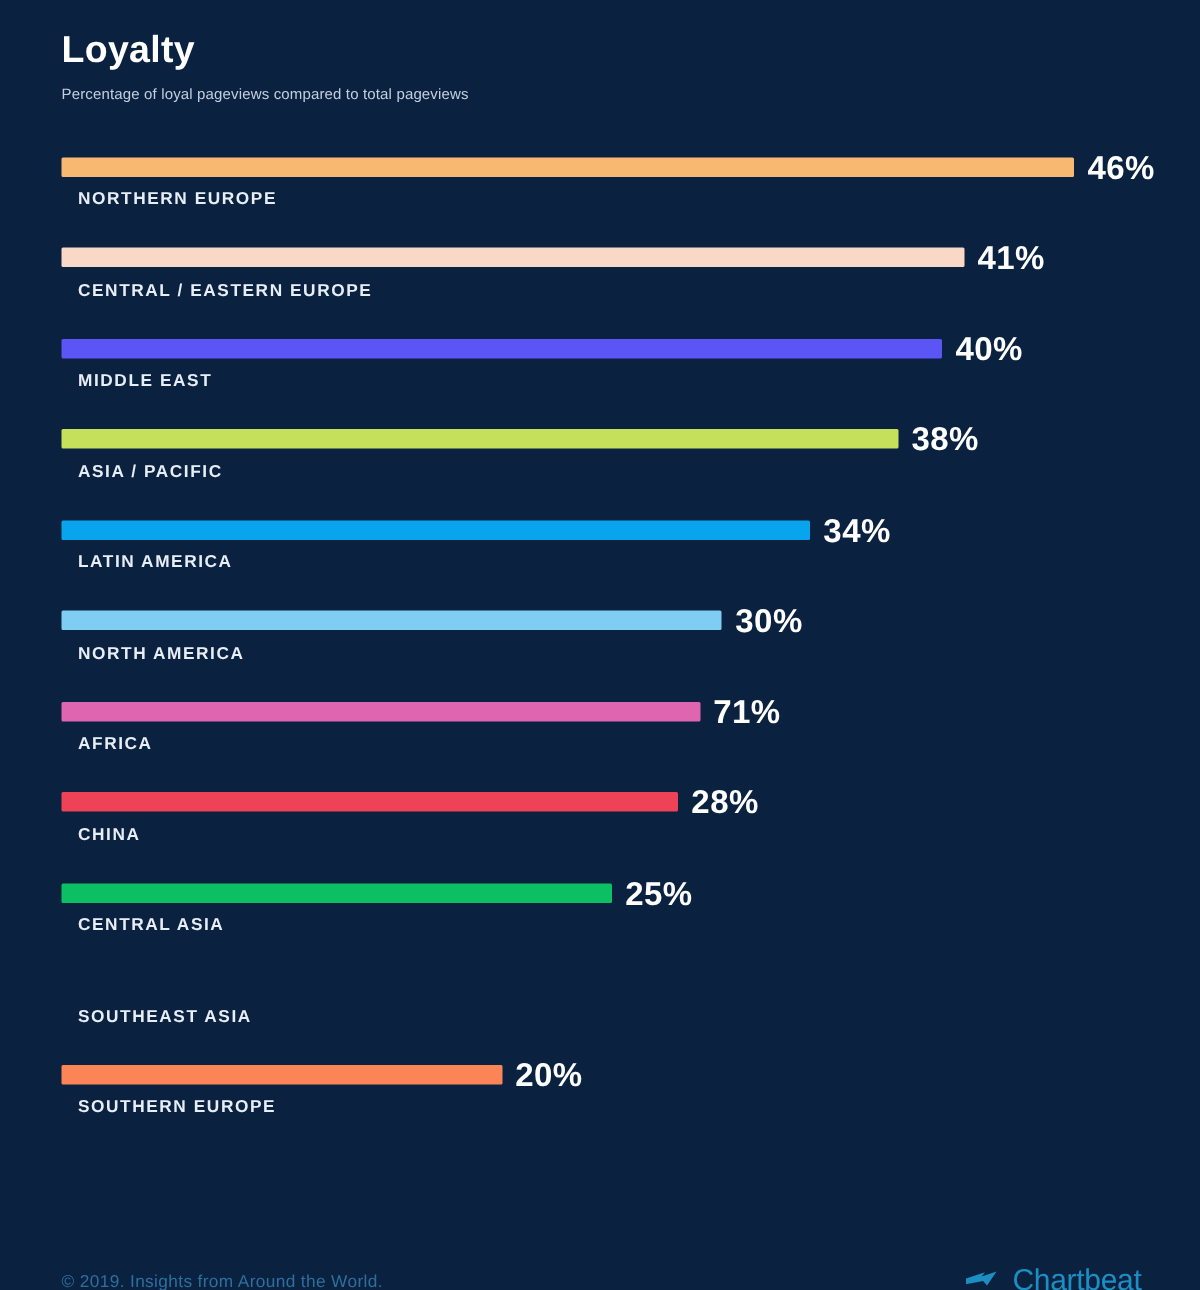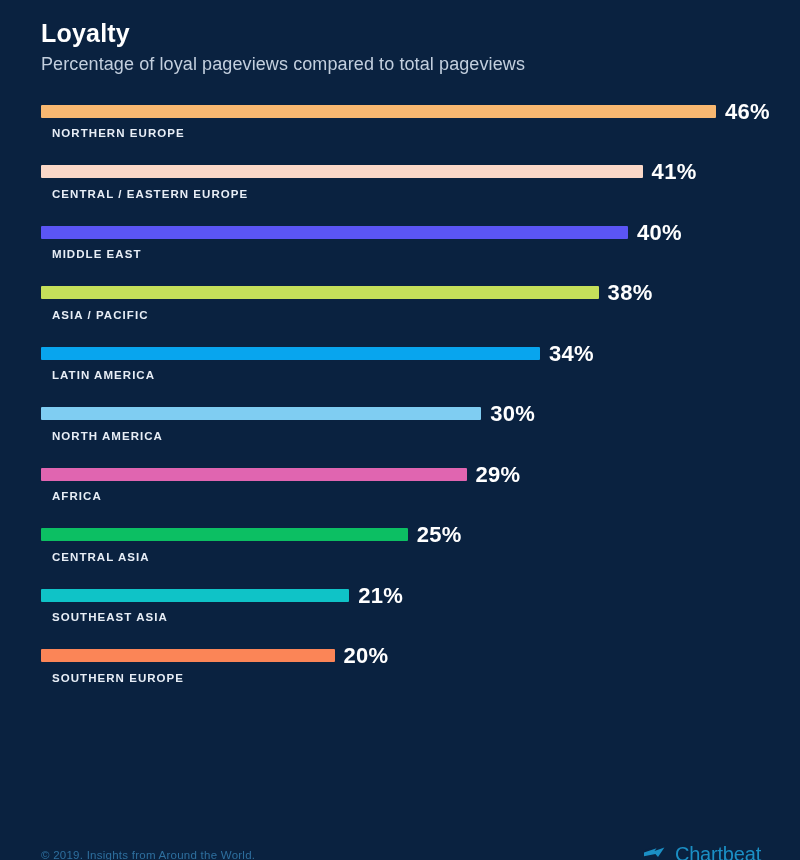--- a/index.html
+++ b/index.html
@@ -11,21 +11,21 @@
   }
   #canvas{position:relative;width:800px;height:648px;background:#0a2240;}
 
   
   .header{position:absolute;left:41px;top:18px;width:720px;}
   .title{
     font-size:25px;font-weight:bold;color:#ffffff;
     letter-spacing:.2px;line-height:30px;margin:0;
   }
   .subtitle{
-    font-size:18px;color:#c3cfde;font-weight:normal;
+    font-size:10px;color:#c3cfde;font-weight:normal;
     letter-spacing:.1px;line-height:20px;margin:6px 0 0 0;
   }
 
   
   .chart{position:absolute;left:41px;top:104px;width:720px;}
   .row{position:relative;height:60.5px;}
   .barline{position:relative;height:14px;display:flex;align-items:center;}
   .bar{height:13px;border-radius:1px;flex:0 0 auto;}
   .value{
     font-size:22px;font-weight:bold;color:#ffffff;
@@ -102,36 +102,39 @@
       <div class="row">
         <div class="barline">
           <div class="bar" style="width: 440.2px; background: rgb(127, 205, 242);"></div>
           <span class="value">30%</span>
         </div>
         <div class="cat">NORTH AMERICA</div>
       </div>
       <div class="row">
         <div class="barline">
           <div class="bar" style="width: 425.5px; background: rgb(224, 101, 176);"></div>
-          <span class="value">29%</span>
+          <span class="value">71%</span>
         </div>
         <div class="cat">AFRICA</div>
+      </div>
+      <div class="row">
+        <div class="barline">
+          <div class="bar" style="width: 410.9px; background: rgb(238, 66, 87);"></div>
+          <span class="value">28%</span>
+        </div>
+        <div class="cat">CHINA</div>
       </div>
       <div class="row">
         <div class="barline">
           <div class="bar" style="width: 366.8px; background: rgb(12, 191, 99);"></div>
           <span class="value">25%</span>
         </div>
         <div class="cat">CENTRAL ASIA</div>
       </div>
       <div class="row">
-        <div class="barline">
-          <div class="bar" style="width: 308.2px; background: rgb(15, 195, 199);"></div>
-          <span class="value">21%</span>
-        </div>
         <div class="cat">SOUTHEAST ASIA</div>
       </div>
       <div class="row">
         <div class="barline">
           <div class="bar" style="width: 293.5px; background: rgb(251, 133, 87);"></div>
           <span class="value">20%</span>
         </div>
         <div class="cat">SOUTHERN EUROPE</div>
       </div>
     </div>

